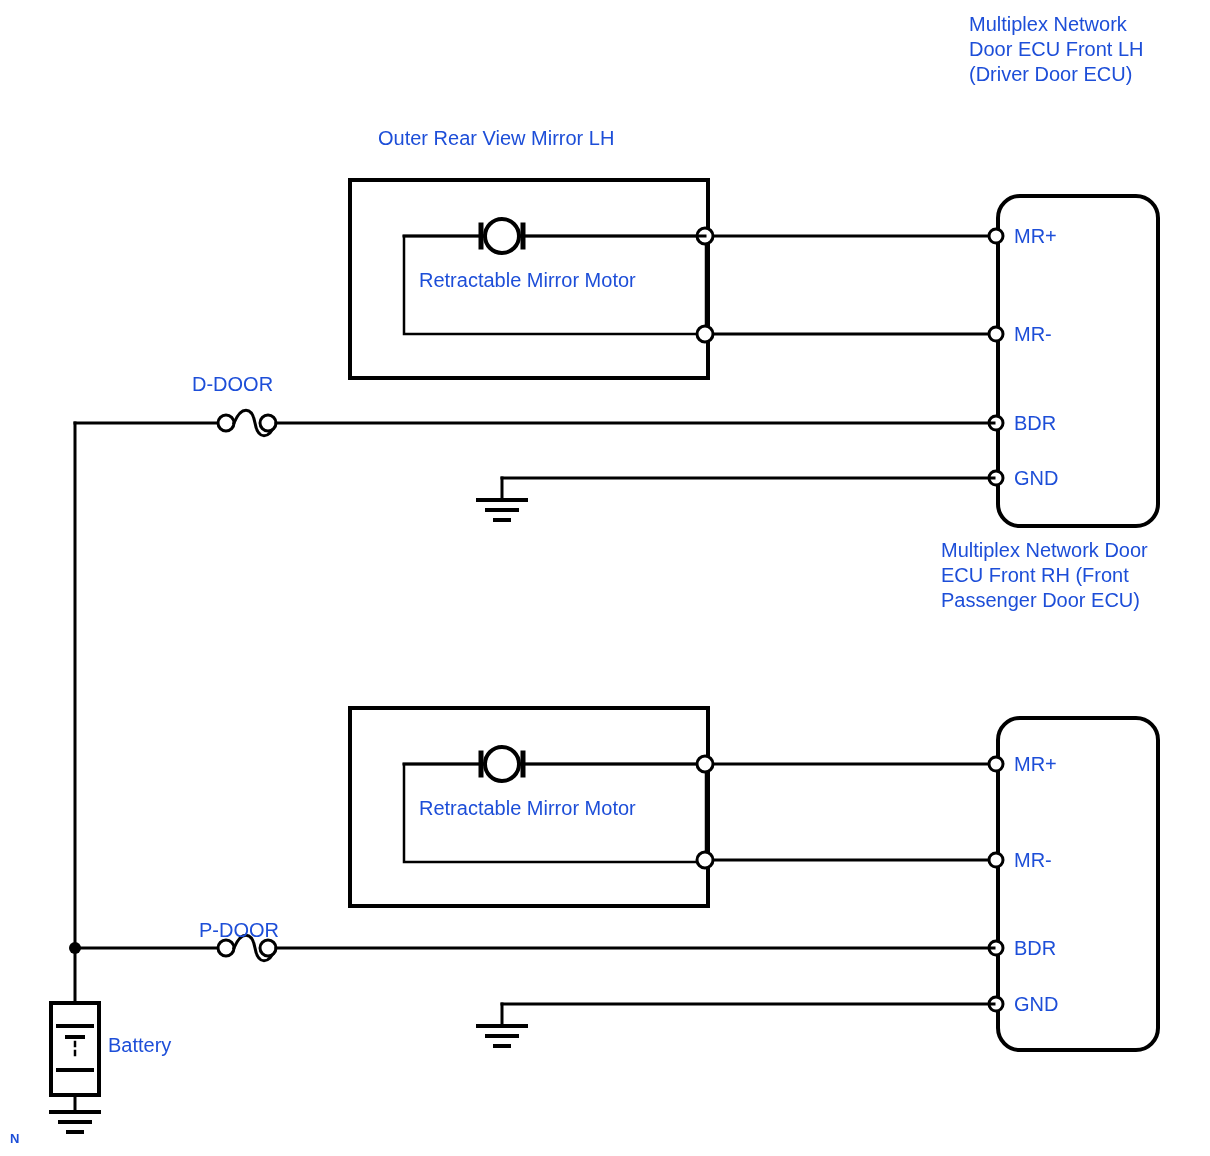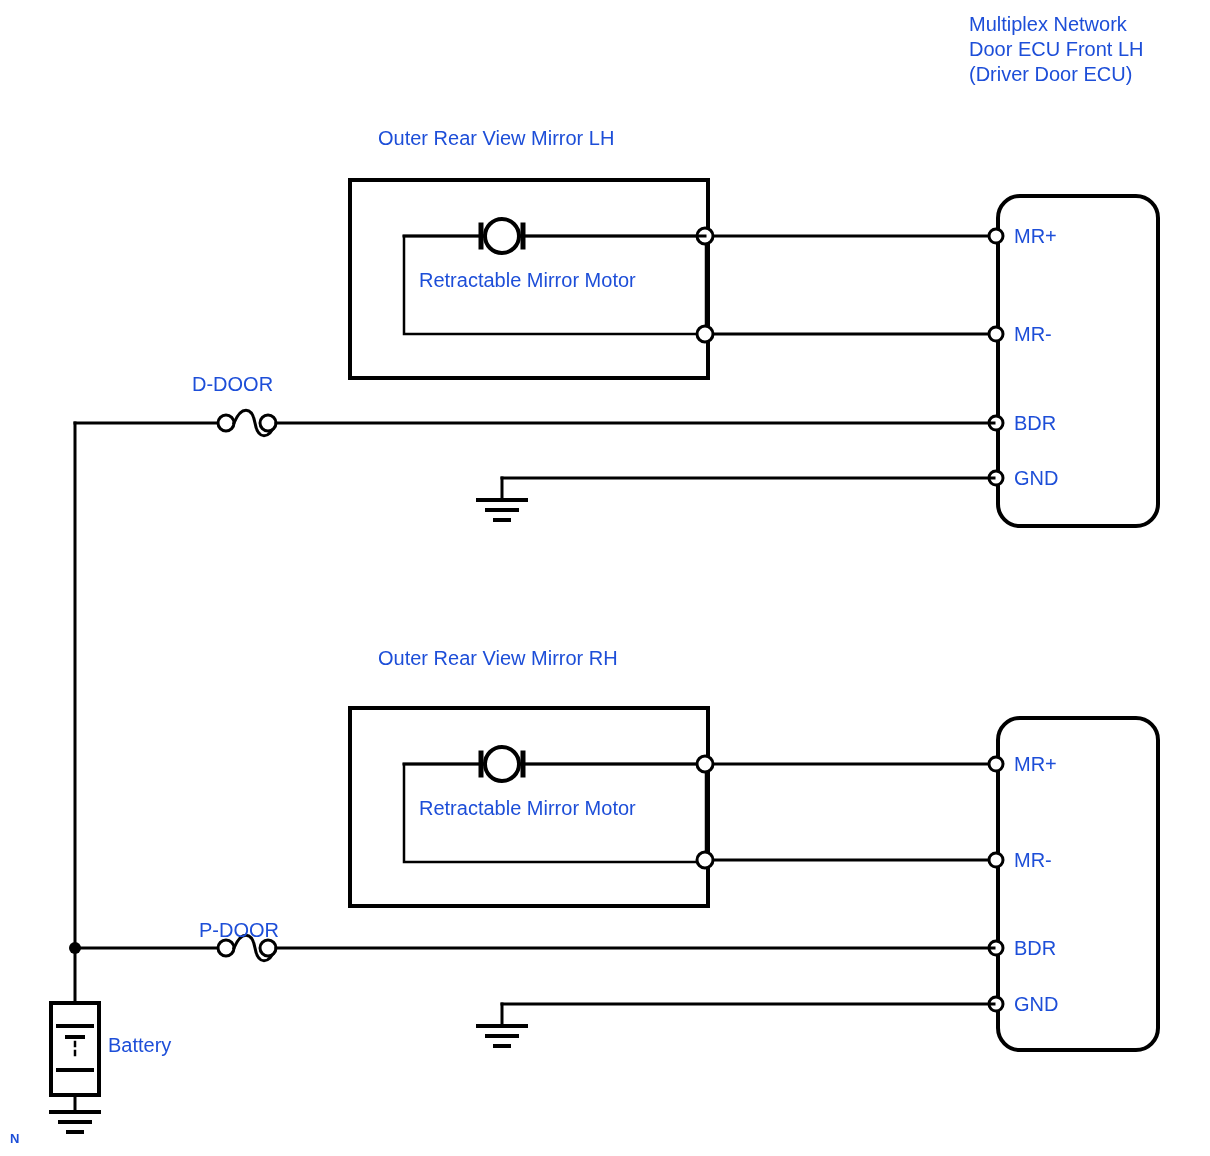--- a/index.html
+++ b/index.html
@@ -148,22 +148,24 @@
 
   <div class="lbl" style="left:419px; top:268px;">Retractable Mirror Motor</div>
 
   <div class="lbl" style="left:192px; top:372px;">D-DOOR</div>
 
   <div class="lbl pin" style="left:1014px; top:224px;">MR+</div>
   <div class="lbl pin" style="left:1014px; top:322px;">MR-</div>
   <div class="lbl pin" style="left:1014px; top:411px;">BDR</div>
   <div class="lbl pin" style="left:1014px; top:466px;">GND</div>
 
+  <div class="lbl" style="left:941px; top:538px; width:262px;">Multiplex Network Door
+ECU Front RH (Front
+Passenger Door ECU)</div>
 
-  <div class="lbl" style="left:378px; top:646px;">Outer Rear View Mirror RH</div>
 
   <div class="lbl" style="left:419px; top:796px;">Retractable Mirror Motor</div>
 
   <div class="lbl" style="left:199px; top:918px;">P-DOOR</div>
 
   <div class="lbl pin" style="left:1014px; top:752px;">MR+</div>
   <div class="lbl pin" style="left:1014px; top:848px;">MR-</div>
   <div class="lbl pin" style="left:1014px; top:936px;">BDR</div>
   <div class="lbl pin" style="left:1014px; top:992px;">GND</div>
 

